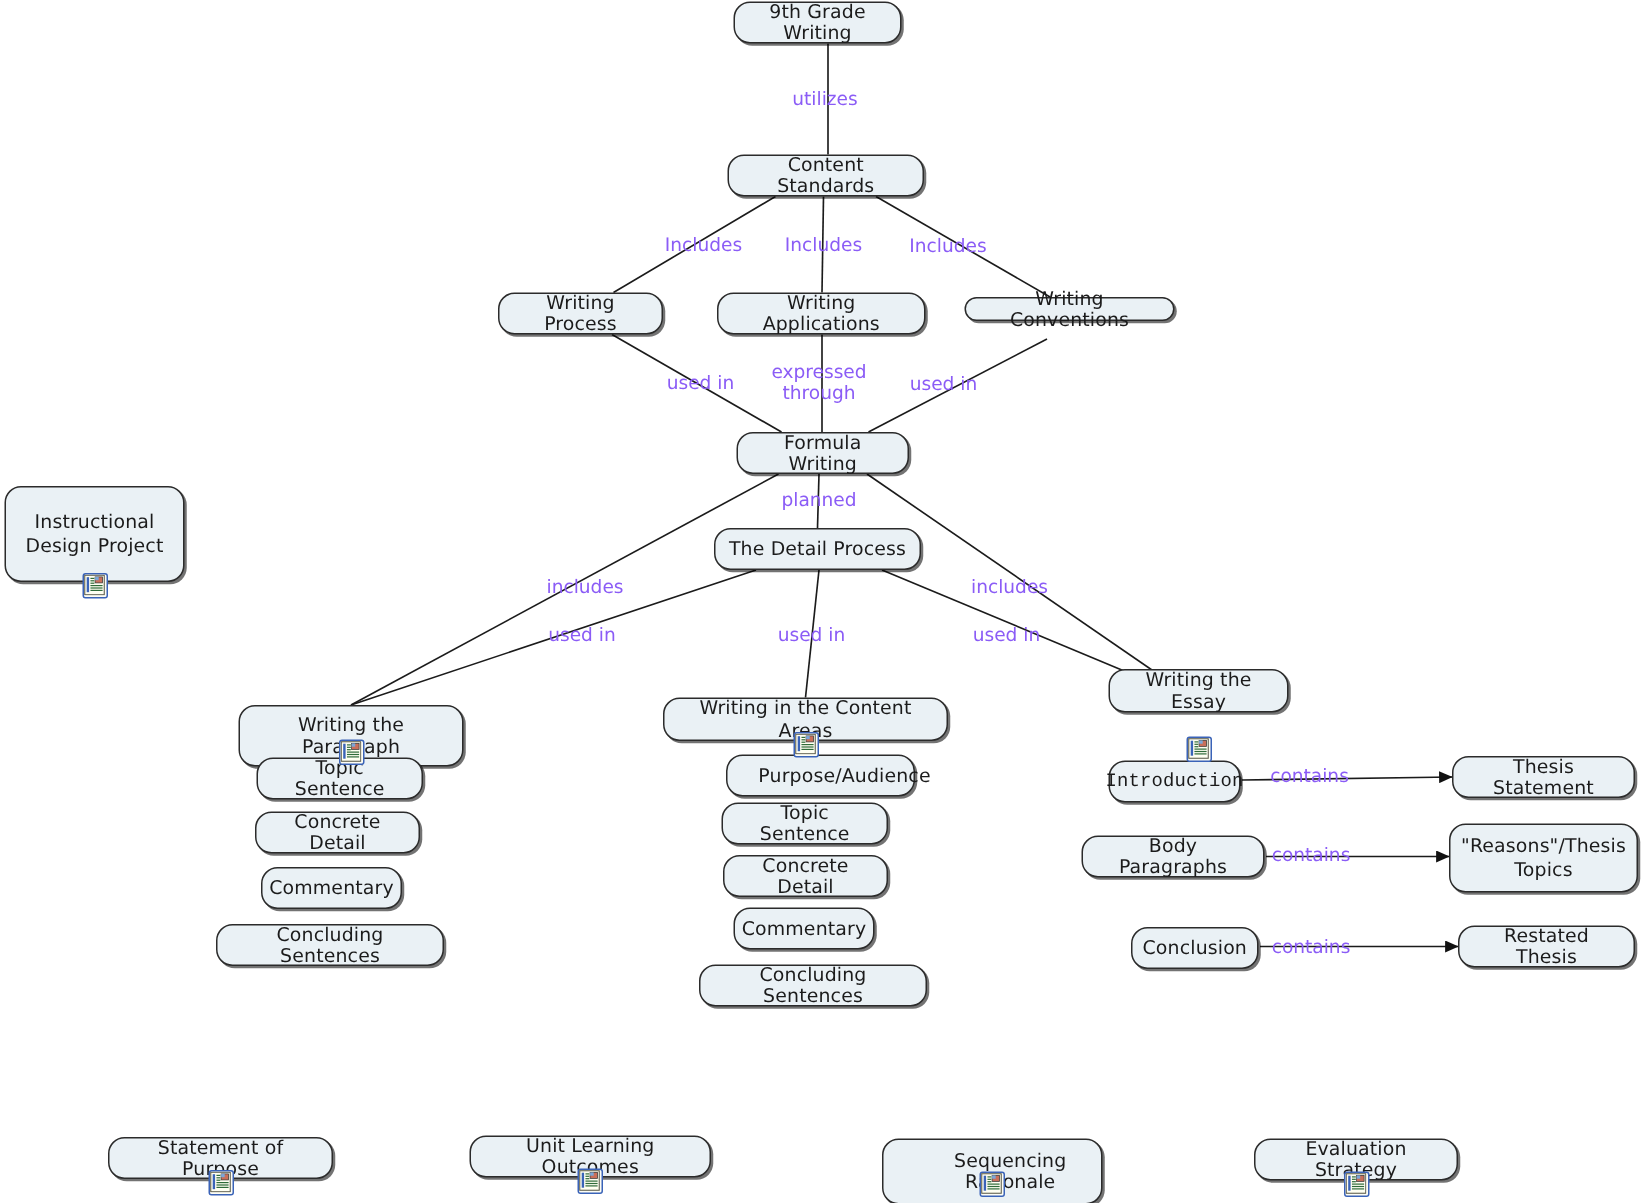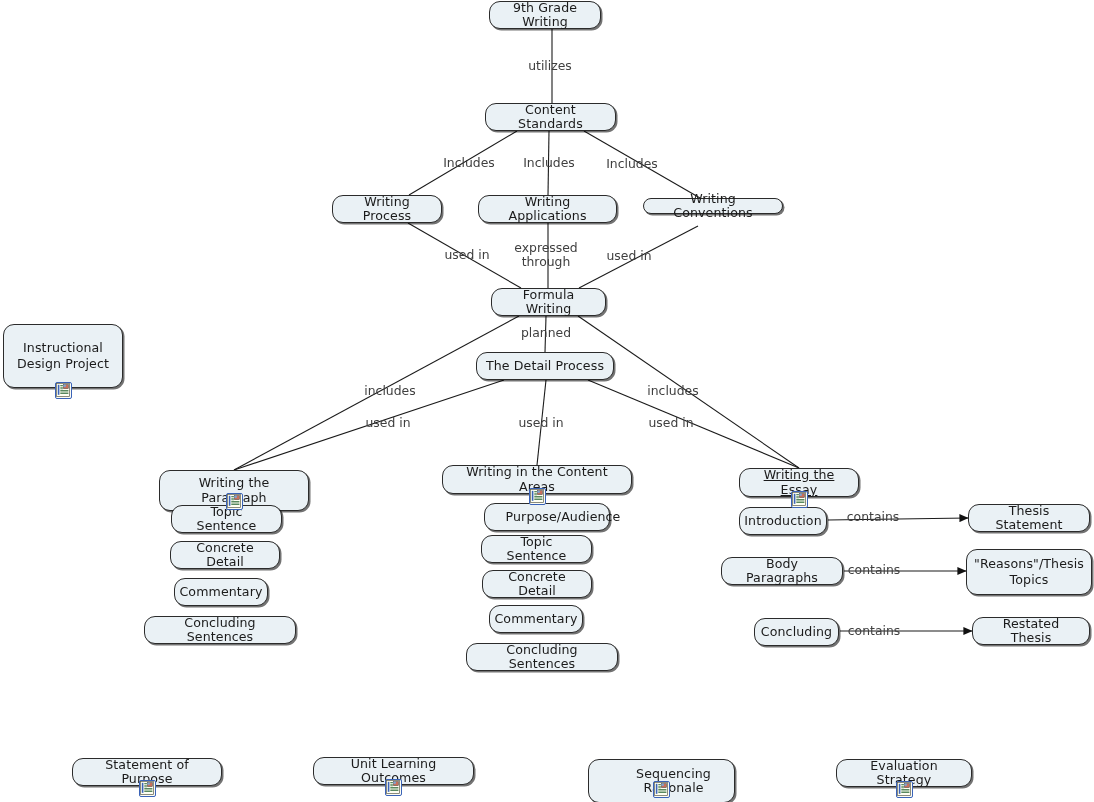--- a/index.html
+++ b/index.html
@@ -38,21 +38,21 @@
     letter-spacing: 0.1px;
     padding: 2px 8px;
     box-shadow: 1.5px 1.5px 0px rgba(0,0,0,0.55);
     white-space: pre-line;
   }
   .node.two-line { line-height: 1.28; }
   .edge-label {
     position: absolute;
     z-index: 2;
     font-size: 12.4px;
-    color: #404040;
+    color: #8b5cf6;
     background: transparent;
     white-space: pre-line;
     text-align: center;
     line-height: 1.12;
     transform: translate(-50%, -50%);
     pointer-events: none;
   }
   .res-icon {
     position: absolute;
     z-index: 4;
@@ -148,21 +148,21 @@
           <g fill="#2f6b3a">
             <rect x="4.3" y="2.2" width="2.6" height="0.8"></rect>
             <rect x="4.3" y="3.8" width="2.6" height="0.8"></rect>
             <rect x="4.3" y="5.4" width="2.6" height="0.8"></rect>
             <rect x="4.3" y="7.0" width="8.1" height="0.8"></rect>
             <rect x="4.3" y="8.6" width="8.1" height="0.8"></rect>
             <rect x="4.3" y="10.2" width="8.1" height="0.8"></rect>
           </g>
         </svg>
       </span>
-      <div class="node" id="n-writing-the-essay" style="left: 739px; top: 468px; width: 120px; height: 29px; text-decoration: underline;">Writing the Essay</div>
+      <div class="node" id="n-writing-the-essay" style="left: 739px; top: 446px; width: 120px; height: 29px;">Writing the Essay</div>
       <span class="res-icon" style="left: 790.5px; top: 491px;">
         <svg width="14" height="14" viewBox="0 0 14 14">
           <rect x="0.5" y="0.5" width="13" height="13" fill="#fffff2" stroke="#5b5b4a" stroke-width="0.7"></rect>
           <rect x="7.4" y="1.6" width="5" height="4" fill="#c96f5a" stroke="#3a3a3a" stroke-width="0.5"></rect>
           <rect x="7.4" y="1.6" width="2.4" height="2.2" fill="#7aa7d8"></rect>
           <rect x="1.8" y="1.8" width="1.6" height="10" fill="#3a63b8"></rect>
           <g fill="#2f6b3a">
             <rect x="4.3" y="2.2" width="2.6" height="0.8"></rect>
             <rect x="4.3" y="3.8" width="2.6" height="0.8"></rect>
             <rect x="4.3" y="5.4" width="2.6" height="0.8"></rect>
@@ -174,26 +174,26 @@
       </span>
       <div class="node" id="n-topic-sentence-para" style="left: 171px; top: 505px; width: 111px; height: 28px;">Topic Sentence</div>
       <div class="node" id="n-concrete-detail-para" style="left: 170px; top: 541px; width: 110px; height: 28px;">Concrete Detail</div>
       <div class="node" id="n-commentary-para" style="left: 174px; top: 578px; width: 94px; height: 28px;">Commentary</div>
       <div class="node" id="n-concluding-sentences-para" style="left: 144px; top: 616px; width: 152px; height: 28px;">Concluding Sentences</div>
       <div class="node" id="n-purpose-audience" style="left: 484px; top: 503px; width: 126px; height: 28px; padding-left: 40px;">Purpose/Audience</div>
       <div class="node" id="n-topic-sentence-content" style="left: 481px; top: 535px; width: 111px; height: 28px;">Topic Sentence</div>
       <div class="node" id="n-concrete-detail-content" style="left: 482px; top: 570px; width: 110px; height: 28px;">Concrete Detail</div>
       <div class="node" id="n-commentary-content" style="left: 489px; top: 605px; width: 94px; height: 28px;">Commentary</div>
       <div class="node" id="n-concluding-sentences-content" style="left: 466px; top: 643px; width: 152px; height: 28px;">Concluding Sentences</div>
-      <div class="node" id="n-introduction" style="left: 739px; top: 507px; width: 88px; height: 28px;">Introduction</div>
+      <div class="node" id="n-introduction" style="left: 739px; top: 507px; width: 88px; height: 28px; font-family: Liberation Mono, monospace;">Introduction</div>
       <div class="node" id="n-thesis-statement" style="left: 968px; top: 504px; width: 122px; height: 28px;">Thesis Statement</div>
       <div class="node" id="n-body-paragraphs" style="left: 721px; top: 557px; width: 122px; height: 28px;">Body Paragraphs</div>
       <div class="node two-line" id="n-reasons-thesis-topics" style="left: 966px; top: 549px; width: 126px; height: 46px;">"Reasons"/Thesis
 Topics</div>
-      <div class="node" id="n-conclusion" style="left: 754px; top: 618px; width: 85px; height: 28px;">Concluding</div>
+      <div class="node" id="n-conclusion" style="left: 754px; top: 618px; width: 85px; height: 28px;">Conclusion</div>
       <div class="node" id="n-restated-thesis" style="left: 972px; top: 617px; width: 118px; height: 28px;">Restated Thesis</div>
       <div class="node" id="n-statement-of-purpose" style="left: 72px; top: 758px; width: 150px; height: 28px;">Statement of Purpose</div>
       <span class="res-icon" style="left: 138.5px; top: 780px;">
         <svg width="14" height="14" viewBox="0 0 14 14">
           <rect x="0.5" y="0.5" width="13" height="13" fill="#fffff2" stroke="#5b5b4a" stroke-width="0.7"></rect>
           <rect x="7.4" y="1.6" width="5" height="4" fill="#c96f5a" stroke="#3a3a3a" stroke-width="0.5"></rect>
           <rect x="7.4" y="1.6" width="2.4" height="2.2" fill="#7aa7d8"></rect>
           <rect x="1.8" y="1.8" width="1.6" height="10" fill="#3a63b8"></rect>
           <g fill="#2f6b3a">
             <rect x="4.3" y="2.2" width="2.6" height="0.8"></rect>

